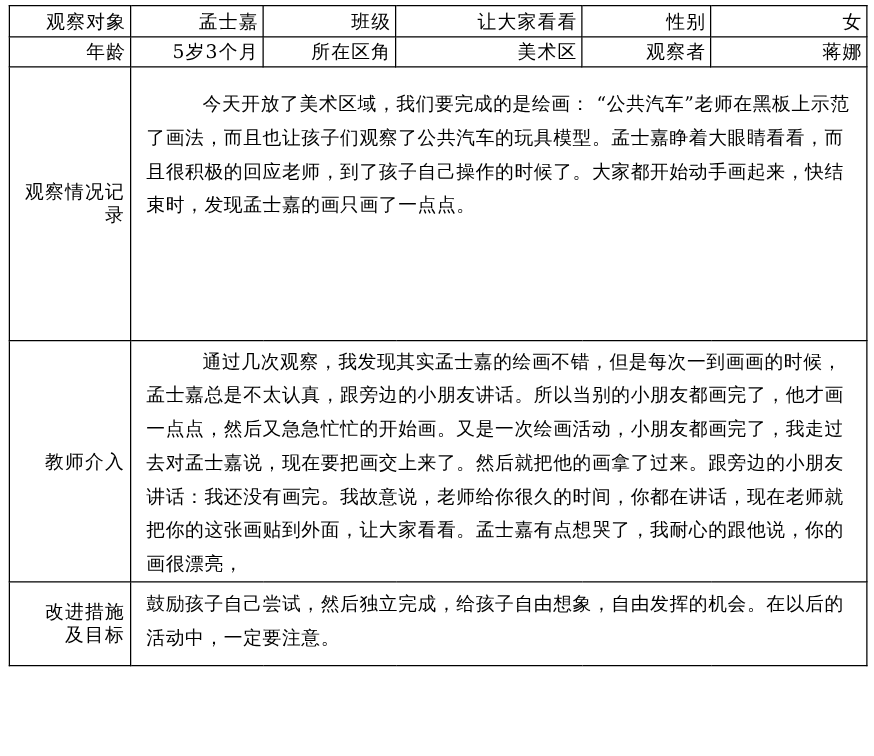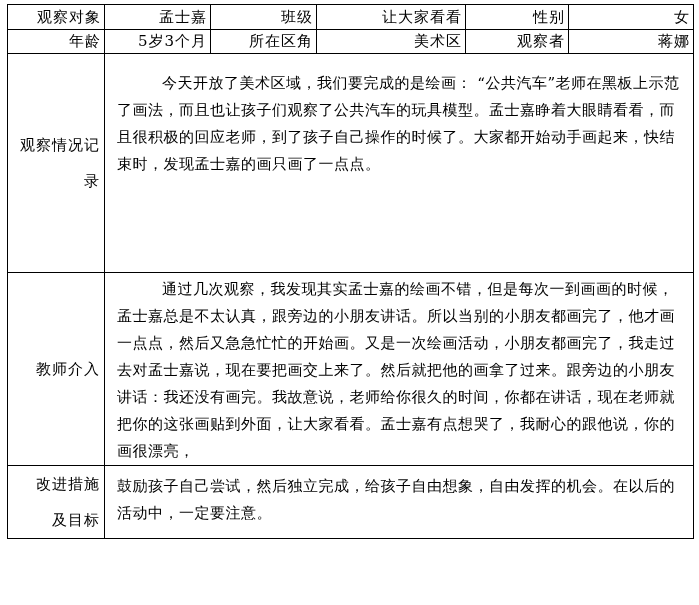--- a/index.html
+++ b/index.html
@@ -22,21 +22,21 @@
     border: 1.5px solid #000000;
     font-size: 15px;
     text-align: right;
     vertical-align: middle;
     padding: 1px 3px;
     letter-spacing: 1px;
     overflow: hidden;
   }
   td.side-label {
     white-space: pre-line;
-    line-height: 36px;
+    line-height: 19px;
     padding: 0 4px;
   }
   td.para-cell {
     text-align: left;
     vertical-align: top;
     line-height: 27px;
     letter-spacing: 0.5px;
     padding: 16px 10px 0 12px;
   }
   td.para-cell.tight-top { padding-top: 3px; }

